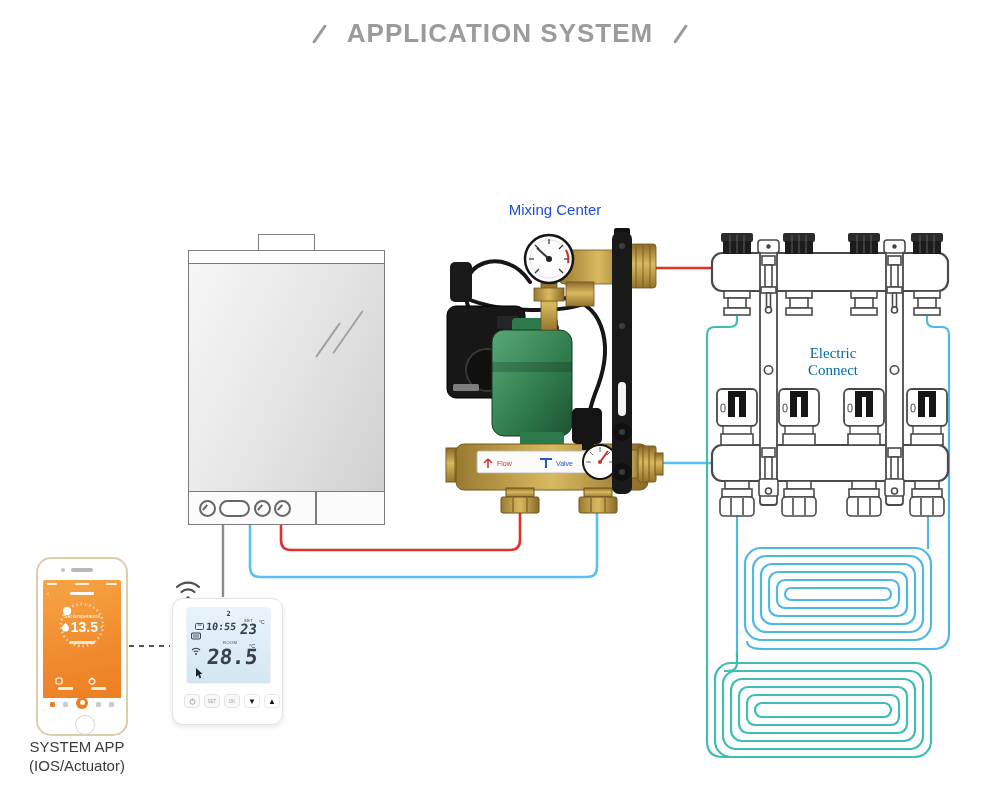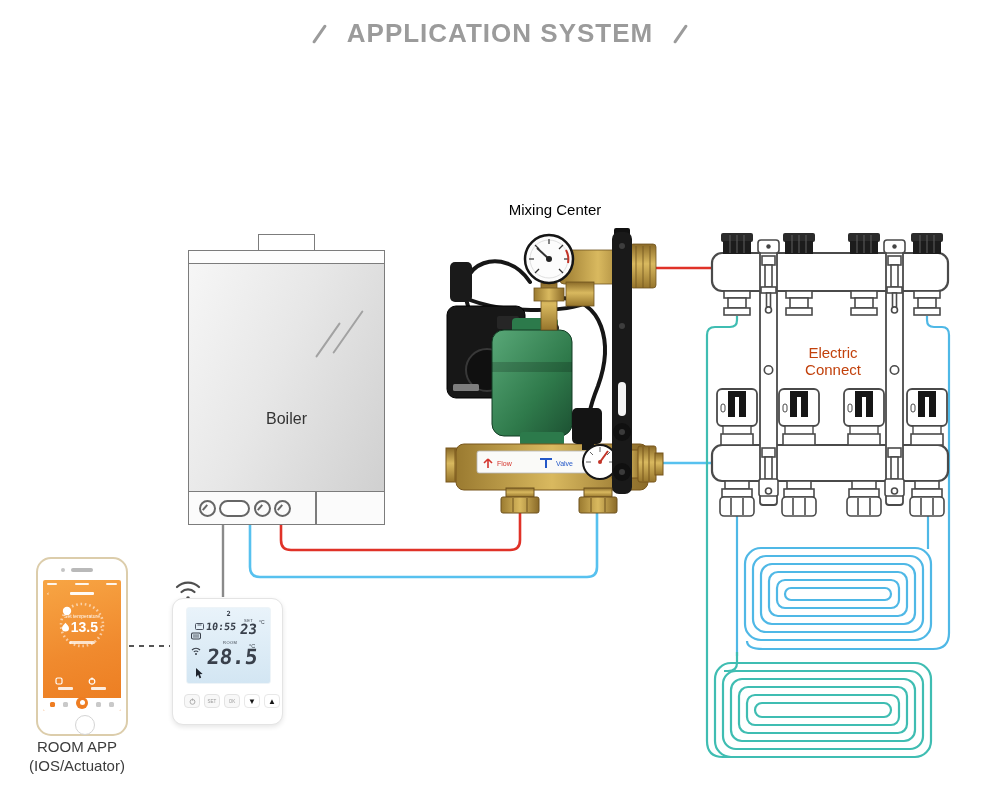--- a/index.html
+++ b/index.html
@@ -6,23 +6,23 @@
   .stage{position:relative;width:1000px;height:788px;background:#fff;overflow:hidden;
          font-family:"Liberation Sans", sans-serif;}
   
   .title-row{position:absolute;left:0;top:18;width:1000px;top:18px;display:flex;
              justify-content:center;align-items:center;gap:26px;}
   .title-row h1{margin:0;font-size:26px;font-weight:bold;color:#9b9b9b;letter-spacing:1px;}
   .slash{width:3px;height:22px;background:#9b9b9b;transform:rotate(35deg);border-radius:2px;}
   .banner{position:absolute;left:330px;top:88px;width:316px;height:31px;background:#b2b2b2;
           border-radius:16px;color:#fff;font-size:16.5px;display:flex;align-items:center;
           justify-content:center;}
-  .lbl{position:absolute;color:#000000;font-size:15px;}
+  .lbl{position:absolute;color:#1d4ed8;font-size:15px;}
   .ea-label{position:absolute;left:783px;top:345px;width:100px;text-align:center;
-            color:#c2410c;font-size:15px;line-height:1.12;}
+            color:#0369a1;font-size:15px;line-height:1.12;font-family:Liberation Serif, serif;}
   .caption{position:absolute;left:6px;top:738px;width:142px;text-align:center;color:#3c3c3c;
            font-size:15px;line-height:1.25;}
   
   .boiler{position:absolute;left:188px;top:234px;width:197px;height:291px;}
   .boiler *{box-sizing:border-box;}
   .b-cap{position:absolute;left:70px;top:0;width:57px;height:18px;border:1.5px solid #7c7c7c;background:#fff;}
   .b-top{position:absolute;left:0;top:16px;width:197px;height:14px;border:1.5px solid #7c7c7c;background:#fdfdfd;}
   .b-body{position:absolute;left:0;top:29px;width:197px;height:229px;border:1.5px solid #7c7c7c;
           background:linear-gradient(115deg,#f6f6f6 0%,#e7e7e7 45%,#d0d0d0 100%);}
   .b-name{position:absolute;left:0;top:146px;width:100%;text-align:center;font-size:16px;color:#333;}
@@ -92,21 +92,21 @@
     <h1>APPLICATION SYSTEM</h1>
     <div class="slash"></div>
   </div>
 
   <div class="lbl" style="left:500px;top:201px;width:110px;text-align:center;">Mixing Center</div>
   <div class="ea-label">
     <div>Electric</div>
     <div>Connect</div>
   </div>
   <div class="caption">
-    <div>ROOM APP</div>
+    <div>SYSTEM APP</div>
     <div>(IOS/Actuator)</div>
   </div>
 
   <svg class="overlay" width="1000" height="788" viewBox="0 0 1000 788">
     <defs>
       <linearGradient id="gBrassV" x1="0" y1="0" x2="0" y2="1">
         <stop offset="0" stop-color="#8a6a28"></stop>
           <stop offset="0.45" stop-color="#d9b95f"></stop>
           <stop offset="1" stop-color="#96752c"></stop>
       </linearGradient>
@@ -429,21 +429,20 @@
       <circle cx="188" cy="598" r="1.8" fill="#4f4f4f" stroke="none"></circle>
     </g>
   </svg>
 
   <div class="boiler">
     <div class="b-cap"></div>
     <div class="b-top"></div>
     <div class="b-body">
       <div class="shine" style="left:138px;top:55px;height:42px;"></div>
       <div class="shine" style="left:158px;top:42px;height:52px;"></div>
-      <div class="b-name">Boiler</div>
     </div>
     <div class="b-panel">
       <div class="knob" style="left:10px;"></div>
       <div class="ovalbtn"></div>
       <div class="knob" style="left:65px;"></div>
       <div class="knob" style="left:85px;"></div>
       <div class="divider"></div>
     </div>
   </div>
 

